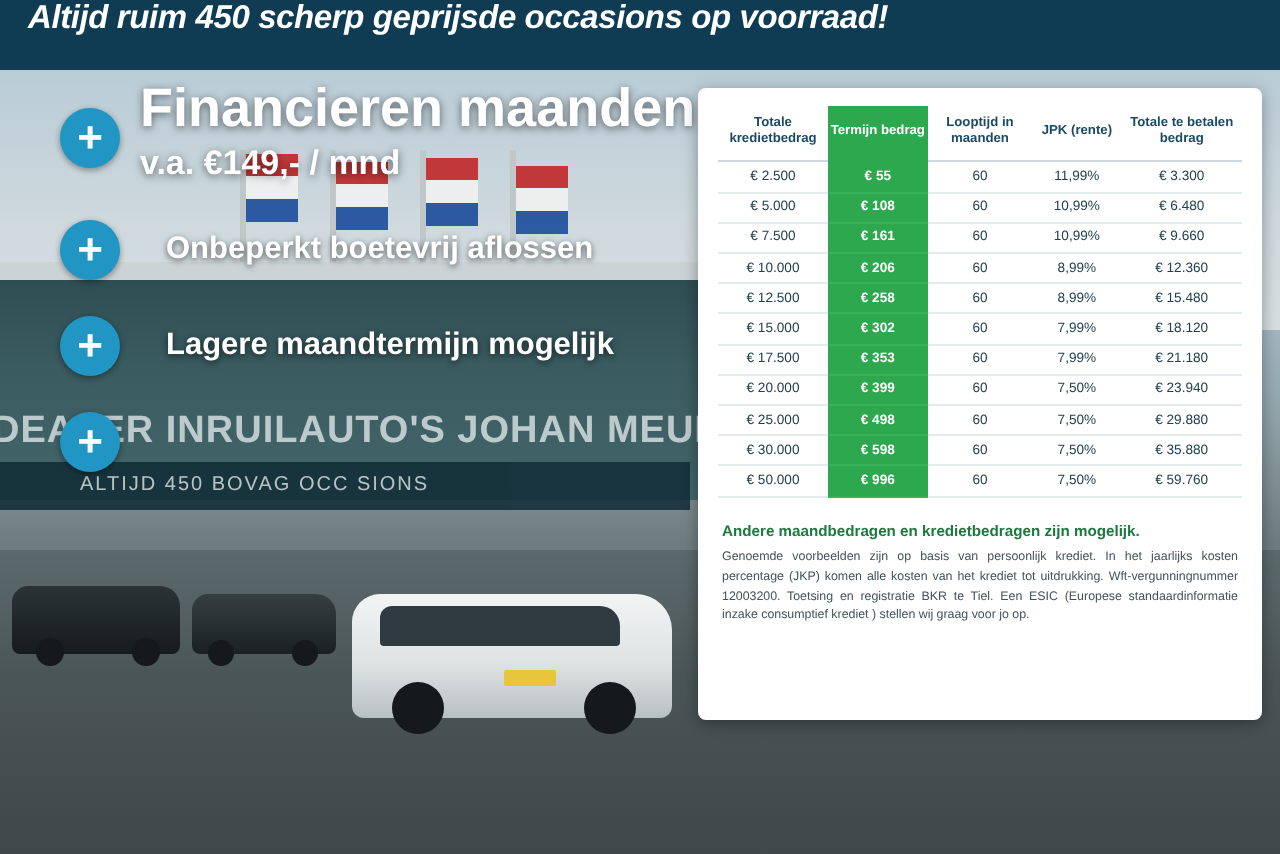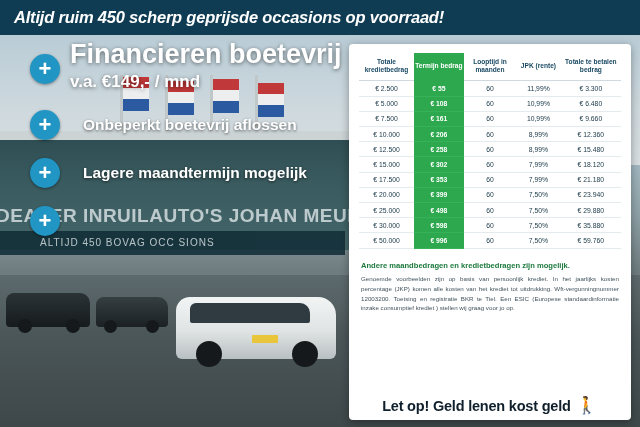--- a/index.html
+++ b/index.html
@@ -20,21 +20,20 @@
     overflow: hidden;
   }
   
   .topbar {
     position: absolute;
     top: 0; left: 0;
     width: 640px;
     height: 35px;
     background: #0f3c52;
     display: flex;
-    align-items: center;
     z-index: 5;
   }
   .topbar-text {
     color: #ffffff;
     font-size: 16.5px;
     font-weight: bold;
     font-style: italic;
     padding-left: 14px;
     letter-spacing: -0.2px;
     white-space: nowrap;
@@ -219,21 +218,21 @@
     line-height: 29px;
     text-align: center;
     box-shadow: 0 1px 3px rgba(0,0,0,0.4);
   }
   
   .card {
     position: absolute;
     left: 349px;
     top: 44px;
     width: 282px;
-    height: 376px;
+    height: 316px;
     background: #ffffff;
     border-radius: 4px;
     box-shadow: 0 2px 8px rgba(0,0,0,0.35);
     z-index: 6;
     overflow: hidden;
   }
   table.rates {
     border-collapse: collapse;
     width: 262px;
     margin: 9px auto 0 auto;
@@ -347,21 +346,21 @@
       <div class="windows"></div>
     </div>
     <div class="wheel" style="left:196px; top:306px; width:26px; height:26px;"></div>
     <div class="wheel" style="left:292px; top:306px; width:26px; height:26px;"></div>
     <div class="plate" style="left:252px; top:300px;"></div>
   </div>
 
   <div class="left-col">
     <div class="headline-badge">+</div>
     <div class="headline">
-      <span>Financieren boetevrij</span>
+      <span>Financieren maanden</span>
       <span class="sub">v.a. €149,- / mnd</span>
     </div>
 
     <div class="bullet-row">
       <div class="plus-badge">+</div>
       <div class="bullet-text">Onbeperkt boetevrij aflossen</div>
     </div>
 
     <div class="bullet-row">
       <div class="plus-badge">+</div>
@@ -468,19 +467,15 @@
           <td>60</td>
           <td>7,50%</td>
           <td>€ 59.760</td>
         </tr>
       </tbody>
     </table>
 
     <div class="card-note-title">Andere maandbedragen en kredietbedragen zijn mogelijk.</div>
     <div class="card-note-body">Genoemde voorbeelden zijn op basis van persoonlijk krediet. In het jaarlijks kosten percentage (JKP) komen alle kosten van het krediet tot uitdrukking. Wft-vergunningnummer 12003200. Toetsing en registratie BKR te Tiel. Een ESIC (Europese standaardinformatie inzake consumptief krediet ) stellen wij graag voor jo op.</div>
 
-    <div class="card-warning">
-      <div class="card-warning-text">Let op! Geld lenen kost geld</div>
-      <div class="walker">🚶</div>
-    </div>
   </div>
 
 </div>
 
 </body></html>

